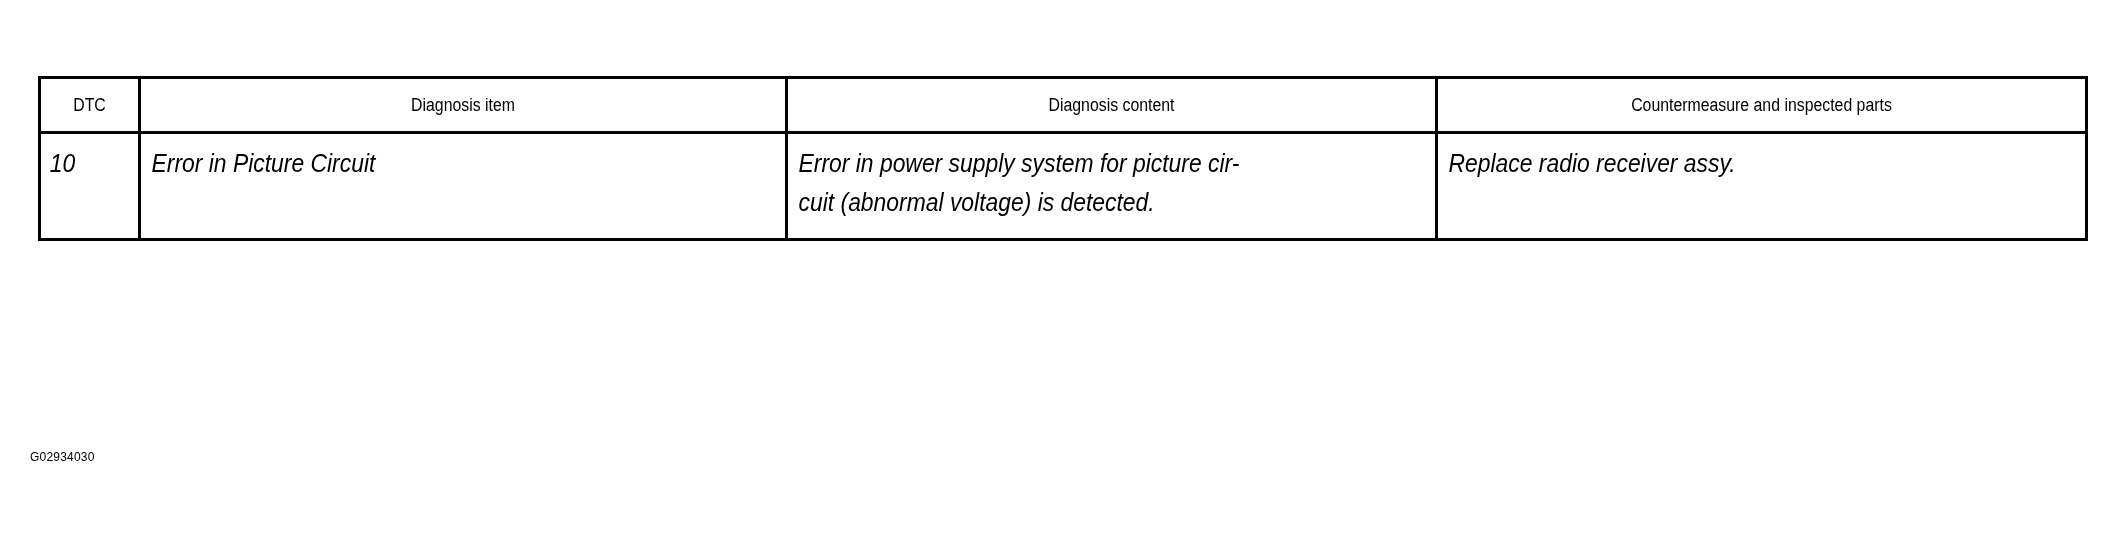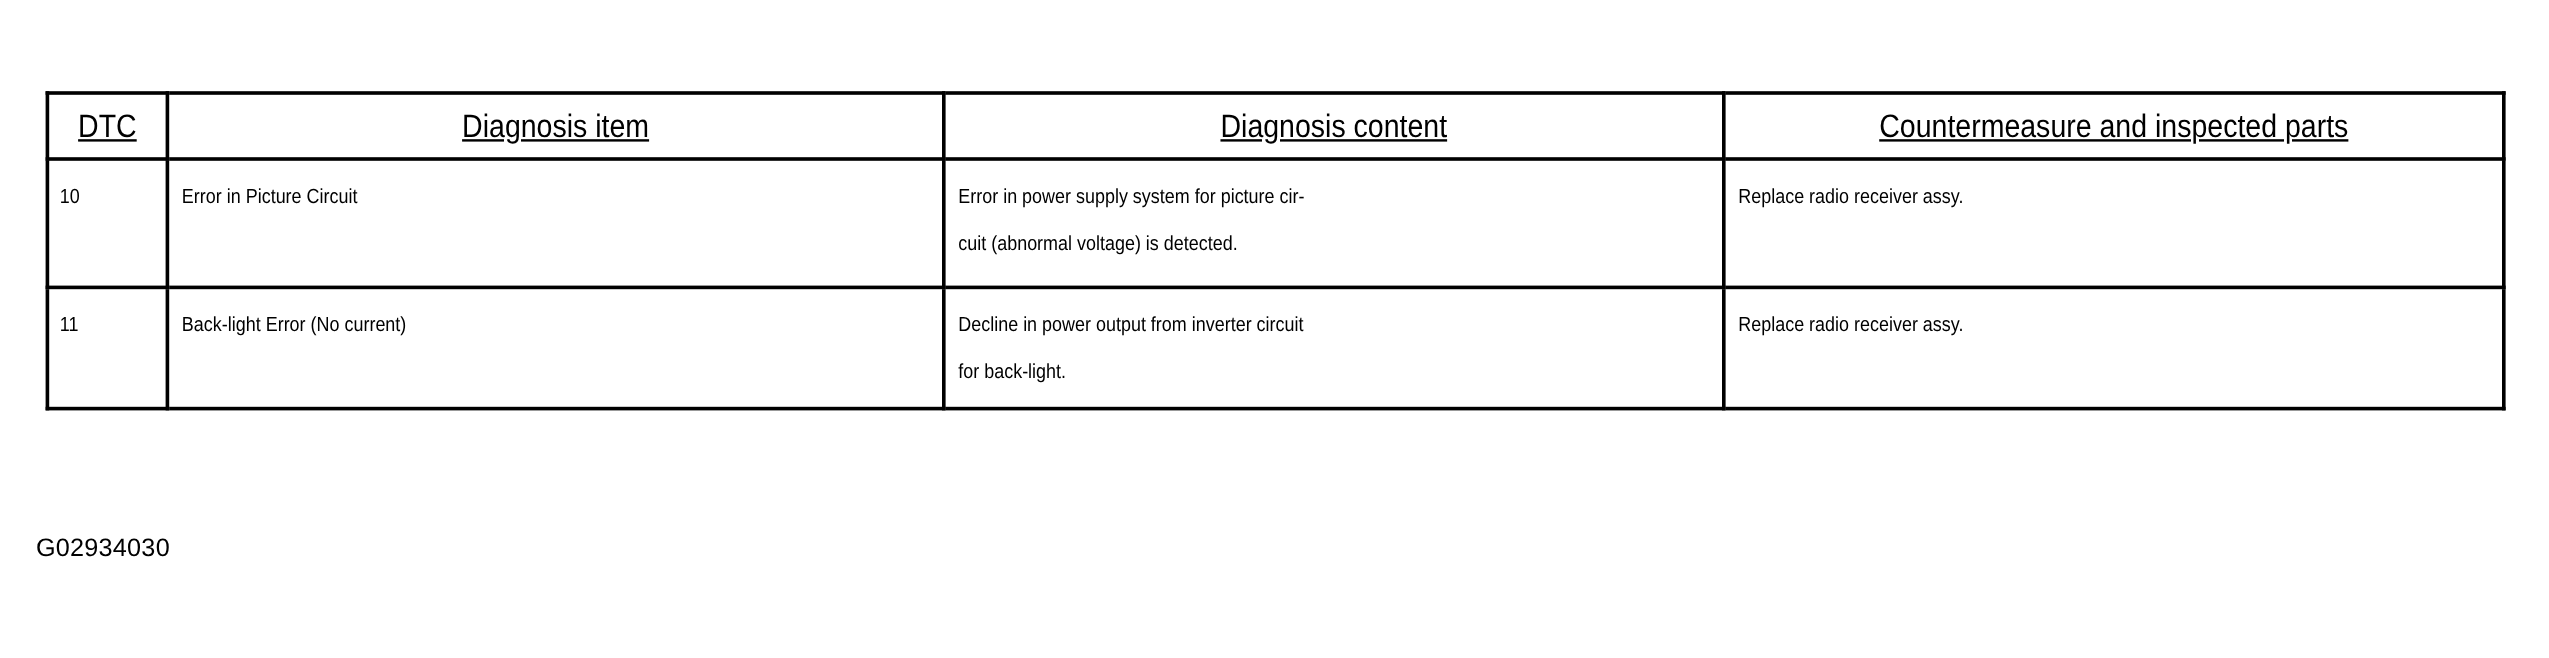--- a/index.html
+++ b/index.html
@@ -46,57 +46,57 @@
   .col-dtc     { width: 100px; }
   .col-item    { width: 647px; }
   .col-content { width: 650px; }
   .col-measure { width: 650px; }
 
   
   .dtc-table thead th {
     height: 52px;
     text-align: center;
     font-weight: normal;
-    font-size: 27px;
+    font-size: 18px;
     line-height: 52px;
     font-stretch: condensed;
     white-space: nowrap;
-    text-decoration: underline;
   }
   .hdr-cell {
     display: block;
     transform: scaleX(0.88);
     transform-origin: center center;
   }
 
   
   .dtc-table tbody td {
     height: 104px;
-    font-size: 17px;
+    font-size: 26px;
     line-height: 39px;
+    font-style: italic;
   }
   .dtc-table tbody tr.row-short td { height: 98px; }
 
   .cell-text {
     display: block;
     padding: 10px 0 0 12px;
     transform: scaleX(0.88);
     transform-origin: left top;
     white-space: pre-line;
   }
   .cell-text.num {
     padding-left: 10px;
   }
 
   
   .figure-caption {
     position: absolute;
     left: 30px;
     top: 446px;
-    font-size: 21px;
+    font-size: 12px;
     line-height: 22px;
     letter-spacing: 0.2px;
     font-family: "Liberation Sans", "DejaVu Sans", sans-serif;
     white-space: nowrap;
   }
 </style>
 </head>
 <body>
 
 <div class="page">
@@ -137,35 +137,20 @@
         </td>
         <td>
           <span class="cell-text">Error in power supply system for picture cir-
 cuit (abnormal voltage) is detected.</span>
         </td>
         <td>
           <span class="cell-text">Replace radio receiver assy.</span>
         </td>
       </tr>
 
-      <tr class="row-dtc-11 row-short">
-        <td>
-          <span class="cell-text num">11</span>
-        </td>
-        <td>
-          <span class="cell-text">Back-light Error (No current)</span>
-        </td>
-        <td>
-          <span class="cell-text">Decline in power output from inverter circuit
-for back-light.</span>
-        </td>
-        <td>
-          <span class="cell-text">Replace radio receiver assy.</span>
-        </td>
-      </tr>
 
 
     </tbody>
   </table>
 
   <div class="figure-caption">G02934030</div>
 
 </div>
 
 </body></html>

